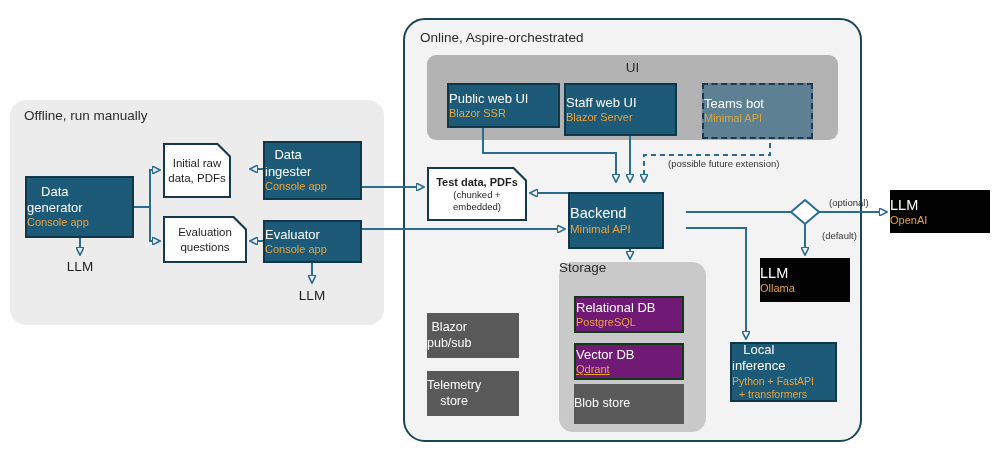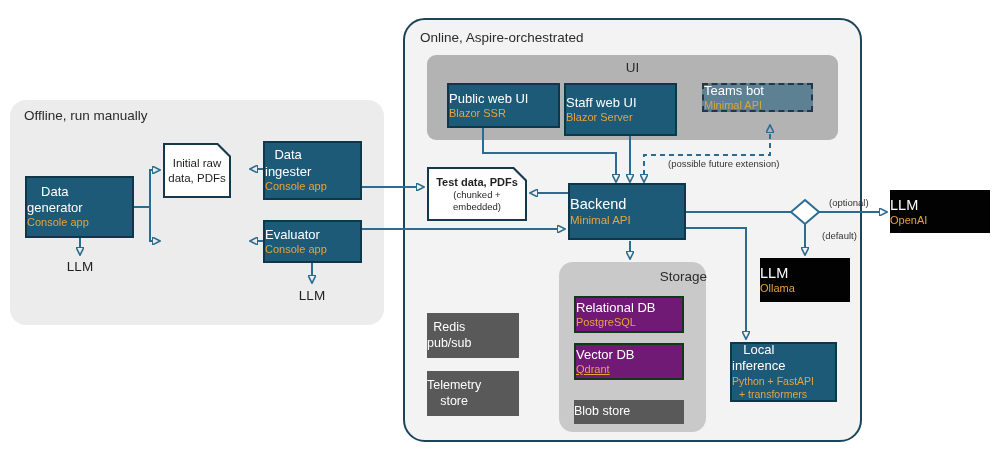--- a/index.html
+++ b/index.html
@@ -11,21 +11,21 @@
   
   .group{position:absolute;box-sizing:border-box;}
   .group.offline{left:10px;top:100px;width:374px;height:225px;background:#ececec;border-radius:16px;}
   .group.online{left:403px;top:18px;width:459px;height:424px;background:#f3f3f3;border:2.5px solid #1b4458;border-radius:22px;}
   .group.ui{left:427px;top:55px;width:411px;height:85px;background:#b3b3b3;border-radius:9px;}
   .group.storage{left:559px;top:262px;width:147px;height:170px;background:#c9c9c9;border-radius:14px;}
   .group-title{position:absolute;font-size:13.5px;color:#2b2b2b;}
   .gt-offline{left:24px;top:108px;text-align:center;}
   .gt-online{left:420px;top:30px;}
   .gt-ui{left:427px;top:60px;width:411px;text-align:center;}
-  .gt-storage{left:559px;top:269px;width:148px;text-align:right;}
+  .gt-storage{left:559px;top:260px;width:148px;text-align:left;}
   
   svg.wires{position:absolute;left:0;top:0;width:1000px;height:464px;pointer-events:none;}
   svg.wires path{fill:none;stroke:#2b6d90;stroke-width:2;}
   svg.wires path.dashed{stroke-dasharray:5 4;}
   svg.wires .diamond{fill:#ffffff;stroke:#2b6d90;stroke-width:2;}
   
   .node{position:absolute;box-sizing:border-box;display:flex;flex-direction:column;
         align-items:flex-start;justify-content:center;text-align:center;line-height:1.25;}
   .node .title{font-size:13px;color:#ffffff;}
   .node .sub{font-size:11px;color:#e8a33d;}
@@ -105,20 +105,27 @@
   </div>
 
   <div class="doc" style="left:163px;top:143px;width:68px;height:55px">
     <div class="doc-outline"></div>
     <div class="doc-body">
         <div class="t doc-title">Initial raw
 data, PDFs</div>
       </div>
   </div>
 
+  <div class="doc" style="left:163px;top:216px;width:84px;height:47px">
+    <div class="doc-outline"></div>
+    <div class="doc-body">
+        <div class="t doc-title">Evaluation
+questions</div>
+      </div>
+  </div>
 
   <div class="node teal" style="left:263px;top:141px;width:99px;height:59px">
     <div class="t title">Data
 ingester</div>
     <div class="t sub">Console app</div>
   </div>
 
   <div class="node teal" style="left:263px;top:220px;width:99px;height:43px">
     <div class="t title">Evaluator</div>
     <div class="t sub">Console app</div>
@@ -136,46 +143,46 @@
   <div class="node teal" style="left:447px;top:83px;width:113px;height:45px">
     <div class="t title">Public web UI</div>
     <div class="t sub">Blazor SSR</div>
   </div>
 
   <div class="node teal" style="left:564px;top:83px;width:113px;height:53px">
     <div class="t title">Staff web UI</div>
     <div class="t sub">Blazor Server</div>
   </div>
 
-  <div class="node teams" style="left:702px;top:83px;width:111px;height:29px">
+  <div class="node teams" style="left:702px;top:83px;width:111px;height:56px">
     <div class="t title">Teams bot</div>
     <div class="t sub">Minimal API</div>
   </div>
 
-  <div class="node teal backend" style="left:568px;top:183px;width:118px;height:57px">
+  <div class="node teal backend" style="left:568px;top:192px;width:96px;height:57px">
     <div class="t title">Backend</div>
     <div class="t sub">Minimal API</div>
   </div>
 
   <div class="node green" style="left:574px;top:296px;width:110px;height:37px">
     <div class="t title">Relational DB</div>
     <div class="t sub">PostgreSQL</div>
   </div>
 
   <div class="node green" style="left:574px;top:343px;width:110px;height:37px">
     <div class="t title">Vector DB</div>
     <div class="t sub link">Qdrant</div>
   </div>
 
-  <div class="node grayb" style="left:574px;top:400px;width:110px;height:24px">
+  <div class="node grayb" style="left:574px;top:384px;width:110px;height:40px">
     <div class="t title">Blob store</div>
   </div>
 
   <div class="node grayb" style="left:427px;top:313px;width:92px;height:45px">
-    <div class="t title">Redis
+    <div class="t title">Blazor
 pub/sub</div>
   </div>
 
   <div class="node grayb" style="left:427px;top:371px;width:92px;height:45px">
     <div class="t title">Telemetry
 store</div>
   </div>
 
   <div class="node teal local" style="left:730px;top:342px;width:107px;height:60px">
     <div class="t title">Local

